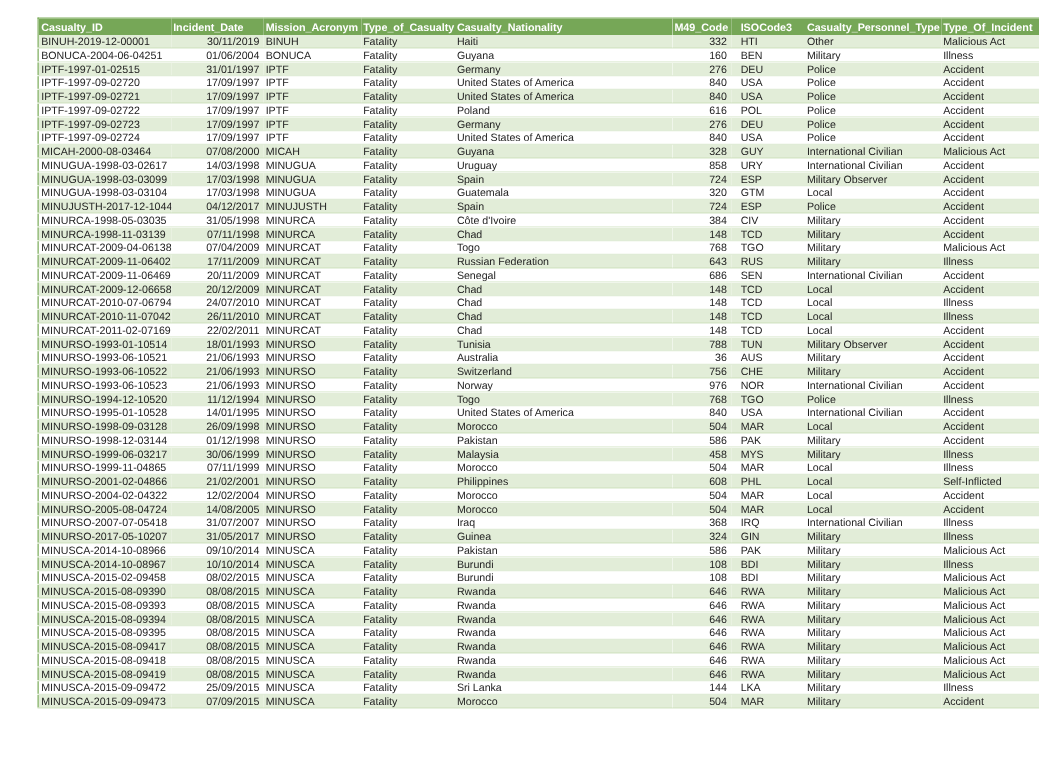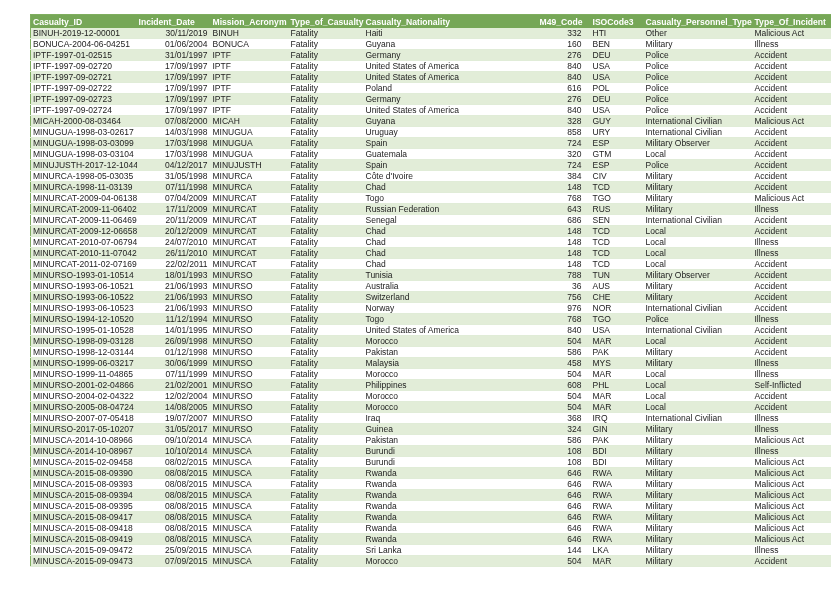--- a/index.html
+++ b/index.html
@@ -469,21 +469,21 @@
           <td>MINURSO</td>
           <td>Fatality</td>
           <td>Morocco</td>
           <td>504</td>
           <td>MAR</td>
           <td>Local</td>
           <td>Accident</td>
         </tr>
         <tr>
           <td>MINURSO-2007-07-05418</td>
-          <td>19/07/2007</td>
+          <td>31/07/2007</td>
           <td>MINURSO</td>
           <td>Fatality</td>
           <td>Iraq</td>
           <td>368</td>
           <td>IRQ</td>
           <td>International Civilian</td>
           <td>Illness</td>
         </tr>
         <tr>
           <td>MINURSO-2017-05-10207</td>

